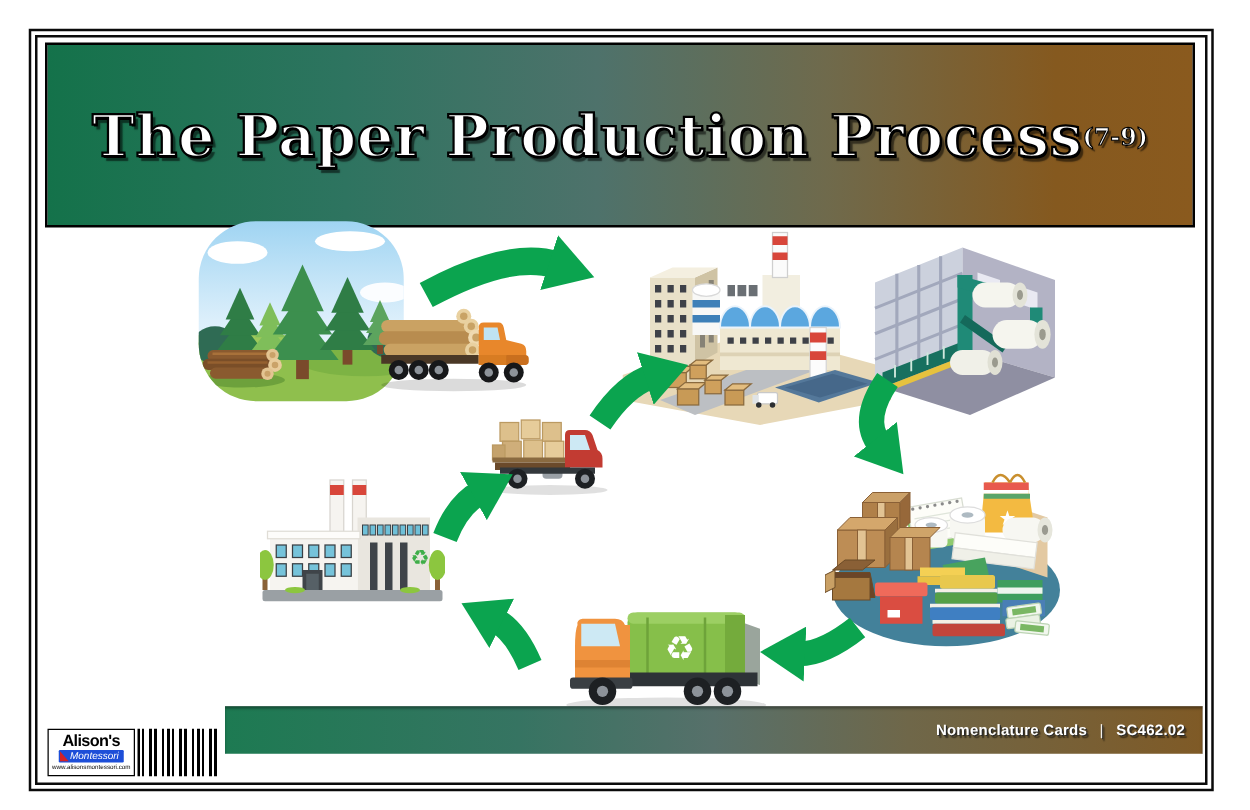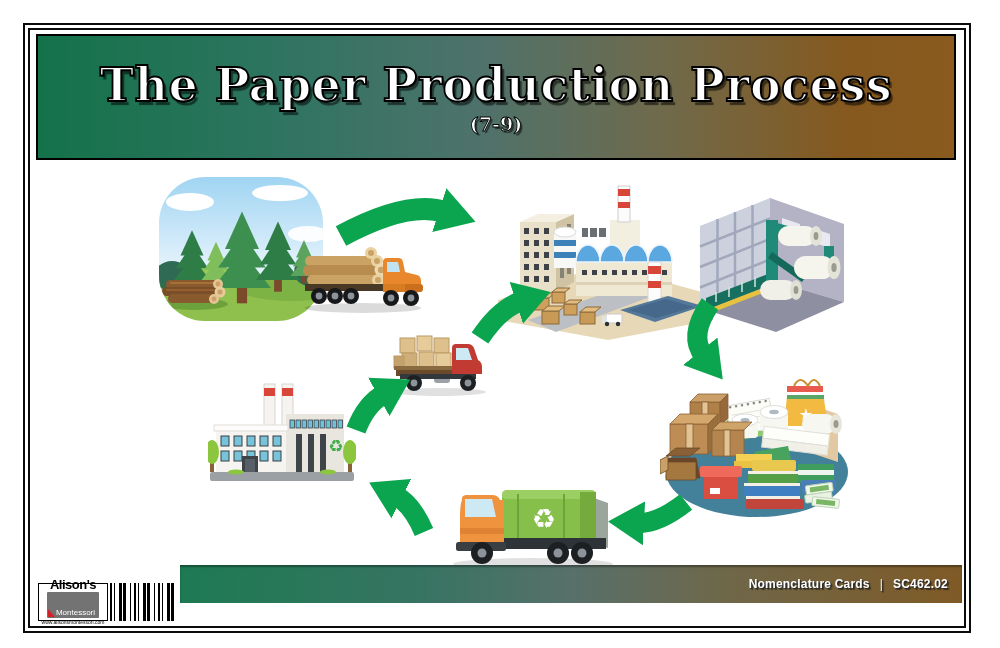--- a/index.html
+++ b/index.html
@@ -8,24 +8,24 @@
     font-family:"Liberation Sans", sans-serif;overflow:hidden;
   }
   
   .frame{
     position:absolute;left:28px;top:28px;right:34px;bottom:20px;
     border:2px solid #0a0a0a;outline:2px solid #0a0a0a;outline-offset:3px;
     background:#fff;
   }
   
   .banner{
-    position:absolute;left:36px;top:34px;width:920px;height:126px;
+    position:absolute;left:36px;top:34px;width:920px;height:148px;
     border:2px solid #000;box-sizing:border-box;
     background:linear-gradient(90deg,#14724a 0%,#2e7460 26%,#4e726b 48%,#6f6a4c 68%,#85591f 88%,#8a5a1e 100%);
-    display:flex;flex-direction:column;align-items:center;justify-content:center;
+    display:flex;align-items:center;justify-content:center;
   }
   .banner h1{
     margin:2px 0 0 0;font-family:"DejaVu Serif", serif;font-weight:700;
     font-size:46px;line-height:1.05;color:#ffffff;letter-spacing:.5px;
     -webkit-text-stroke:1.8px #000;
     text-shadow:3px 4px 1px rgba(0,0,0,.55), 1px 1px 0 #000;
     white-space:nowrap;
   }
   .age{
     margin-top:4px;font-family:"DejaVu Serif", serif;font-weight:700;font-size:19px;
@@ -38,22 +38,22 @@
   .arr{overflow:visible;}
   svg{display:block;}
   
   .logo{
     position:absolute;left:38px;top:583px;width:70px;height:38px;background:#fff;
     border:1px solid #000;box-sizing:border-box;display:flex;flex-direction:column;
     align-items:center;justify-content:center;z-index:3;
   }
   .logo-top{font-weight:bold;font-size:13px;line-height:13px;color:#000;letter-spacing:-.5px;}
   .logo-mid{
-    position:relative;background:#737373;color:#fff;font-size:8px;line-height:10px;
-    padding:16px 4px 0 9px;margin-top:1px;border-radius:1px;
+    position:relative;background:#1d4ed8;color:#fff;font-size:8px;line-height:10px;
+    font-style:italic;padding:0 4px 0 9px;margin-top:1px;border-radius:1px;
   }
   .logo-mid::before{
     content:"";position:absolute;left:1px;bottom:1px;width:0;height:0;
     border-bottom:8px solid #d42127;border-right:7px solid transparent;
   }
   .logo-url{font-size:5px;line-height:7px;color:#000;margin-top:1px;white-space:nowrap;}
   .barcode{
     position:absolute;left:110px;top:583px;width:64px;height:38px;background:#fff;z-index:3;
     background-image:repeating-linear-gradient(90deg,
       #000 0 2px,#fff 2px 4px,#000 4px 5px,#fff 5px 9px,#000 9px 12px,

